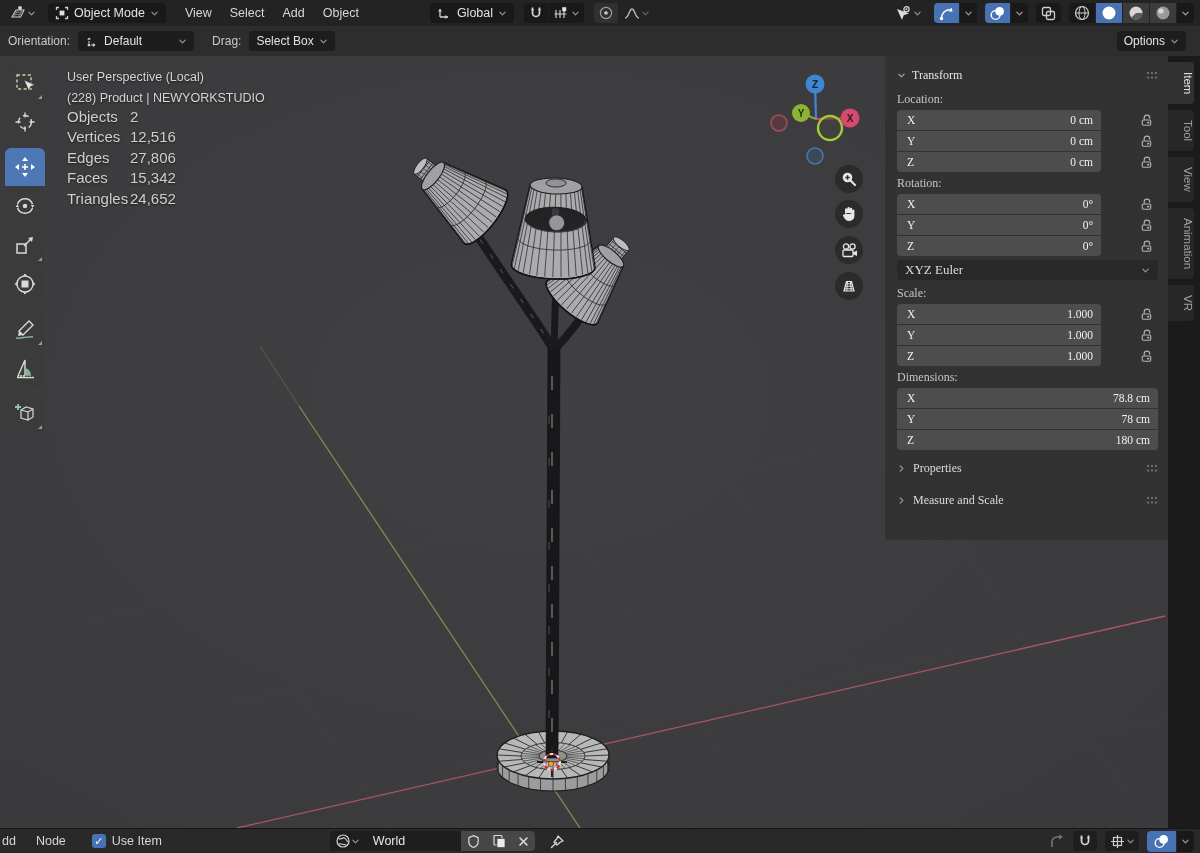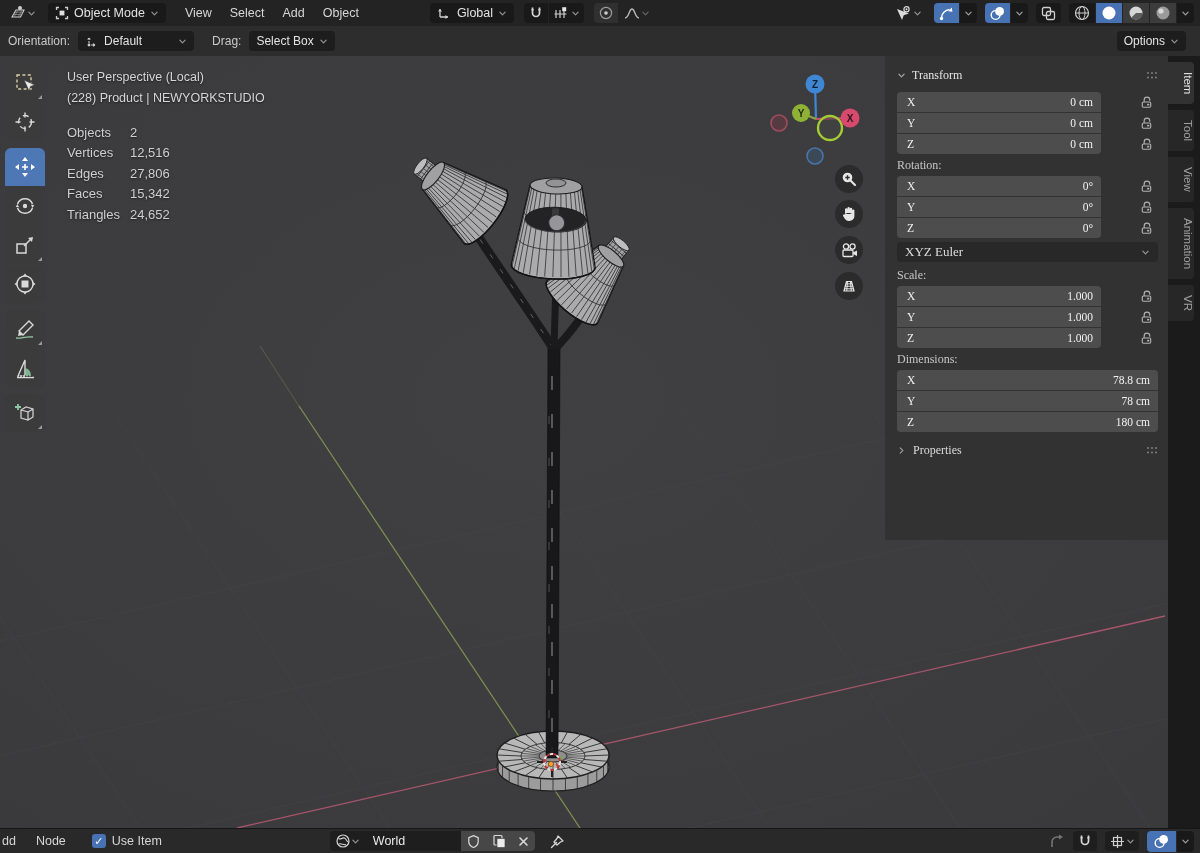--- a/index.html
+++ b/index.html
@@ -28,21 +28,21 @@
              display:flex; align-items:center; padding:0 8px; color:#c9c9c9; font-size:12px; }
   .toolrow .pill { background:#1d1d1d; }
 
   
   .main { position:absolute; left:0; top:56px; width:1200px; height:815px;
           background:radial-gradient(ellipse 900px 600px at 45% 42%, #403f42 0%, #3a393c 100%); overflow:hidden; }
   .scene { position:absolute; left:0; top:0; }
 
   .vp-head { position:absolute; left:67px; top:11px; color:#d6d6d6; font-size:12.5px; line-height:21px;
              text-shadow:0 1px 2px rgba(0,0,0,.55); }
-  .vp-stats { position:absolute; left:67px; top:66px; color:#cfcfcf; font-size:13px;
+  .vp-stats { position:absolute; left:67px; top:50px; color:#cfcfcf; font-size:15px;
               text-shadow:0 1px 2px rgba(0,0,0,.5); }
   .vp-stats .srow { display:flex; height:20.5px; align-items:center; }
   .vp-stats .sl { width:63px; }
 
   
   .toolbar { position:absolute; left:5px; top:8px; width:40px; }
   .tgroup { display:flex; flex-direction:column; gap:1px; border-radius:6px; overflow:hidden; margin-bottom:7px; }
   .tbtn { width:40px; height:38px; background:#3b3b3b; display:flex; align-items:center; justify-content:center;
           position:relative; }
   .tbtn.active { background:#4e77b5; }
@@ -663,20 +663,21 @@
       <div class="phead">
         <svg class="chev" viewBox="0 0 10 8" style="color:#cfcfcf">
             <use href="#sym-chev"></use>
           </svg>
         <span>Transform</span>
         <svg class="grip" width="12" height="9" viewBox="0 0 12 9">
             <use href="#sym-grip"></use>
           </svg>
       </div>
 
+      <div class="seclabel">Location:</div>
       <div class="frow">
           <div class="field r-top">
             <span>X</span>
             <span class="fv">0 cm</span>
           </div>
           <span class="lockw">
             <svg width="15" height="15" viewBox="0 0 16 16" style="color:#b2b2b2">
               <use href="#sym-lock"></use>
             </svg>
           </span>
@@ -799,20 +800,29 @@
             <span>Z</span>
             <span class="fv">180 cm</span>
           </div>
         </div>
 
       <div class="cpanel" style="">
         <svg class="chev" viewBox="0 0 10 8" style="color:#bbb; transform:rotate(-90deg)">
             <use href="#sym-chev"></use>
           </svg>
         <span>Properties</span>
+        <svg class="grip" width="12" height="9" viewBox="0 0 12 9">
+            <use href="#sym-grip"></use>
+          </svg>
+      </div>
+      <div class="cpanel">
+        <svg class="chev" viewBox="0 0 10 8" style="color:#bbb; transform:rotate(-90deg)">
+            <use href="#sym-chev"></use>
+          </svg>
+        <span>Measure and Scale</span>
         <svg class="grip" width="12" height="9" viewBox="0 0 12 9">
             <use href="#sym-grip"></use>
           </svg>
       </div>
     </div>
 
     <div class="tabstrip">
       <div class="vtab active">Item</div>
       <div class="vtab">Tool</div>
       <div class="vtab">View</div>

